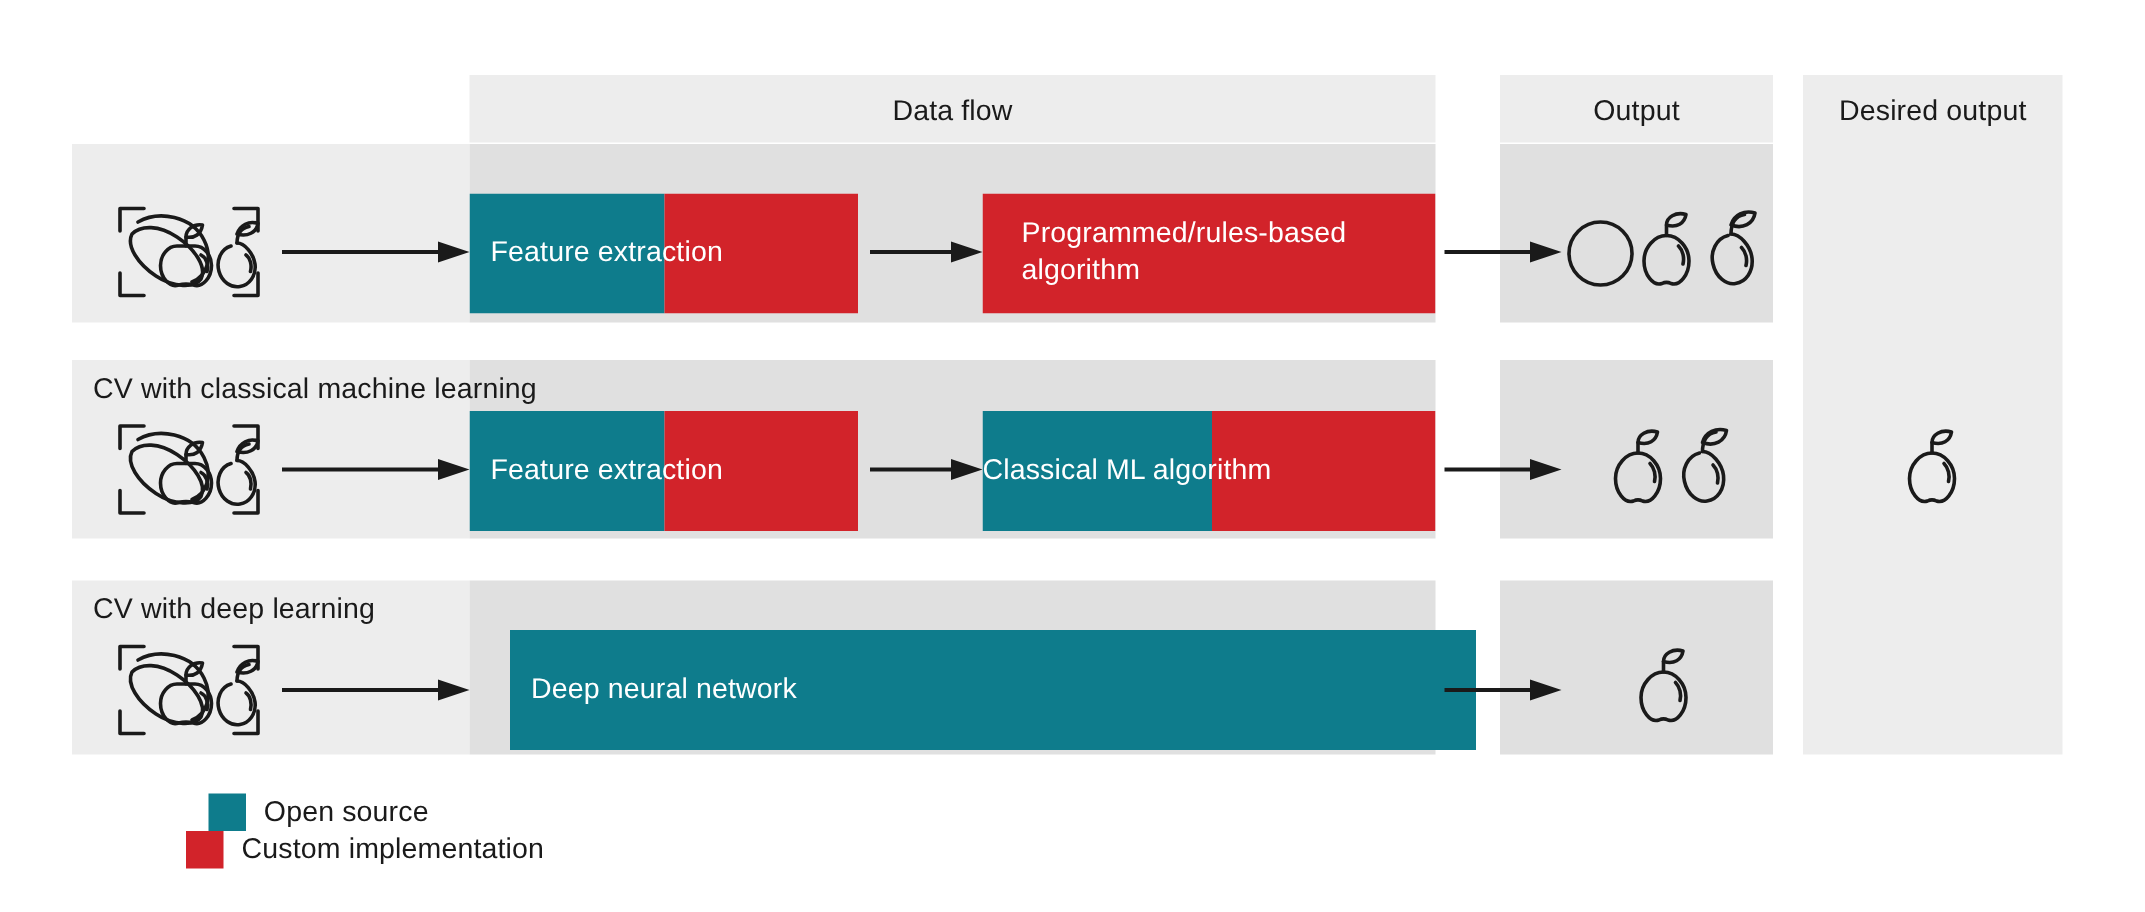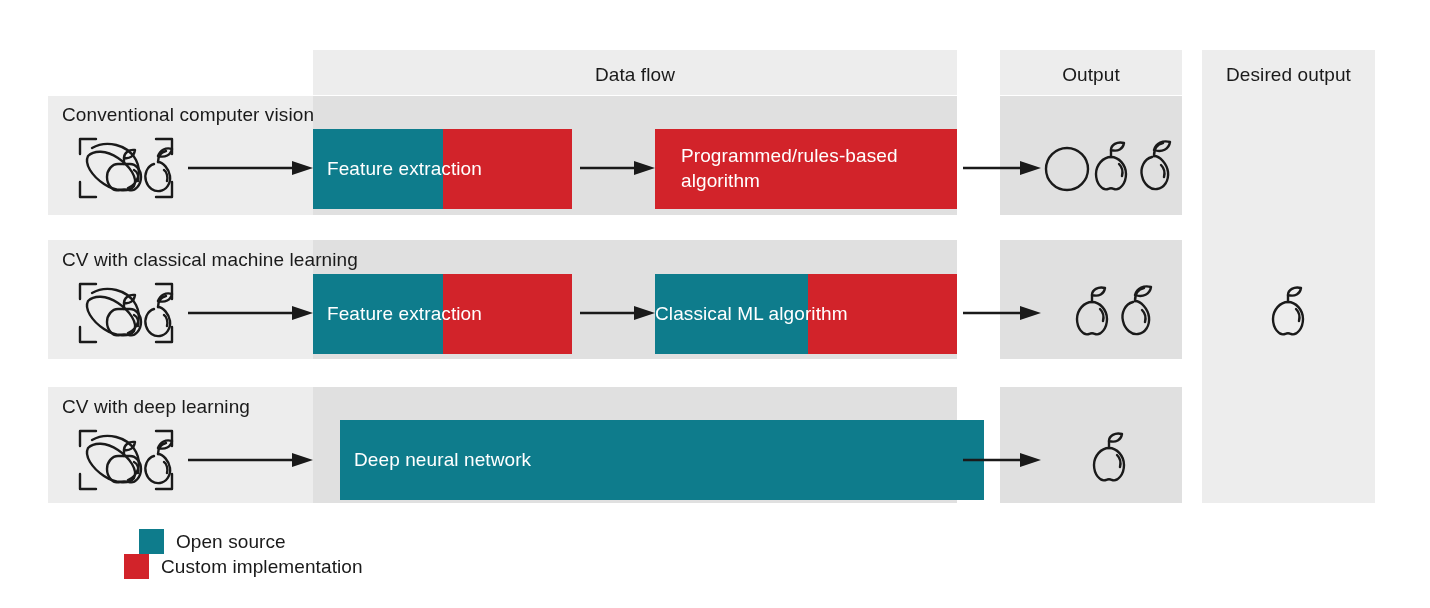--- a/index.html
+++ b/index.html
@@ -119,21 +119,20 @@
   <div class="col-band" style="left:1202px; top:50px; width:173px; height:453px;"></div>
 
   <div class="col-header" style="left:313px; top:64px; width:644px;">Data flow</div>
   <div class="col-header" style="left:1000px; top:64px; width:182px;">Output</div>
   <div class="col-header" style="left:1202px; top:64px; width:173px;">Desired output</div>
 
   <div class="row-band" style="left:48px; top:96px; width:265px; height:119px;"></div>
   <div class="row-band-dark" style="left:313px; top:96px; width:644px; height:119px;"></div>
   <div class="row-band-dark" style="left:1000px; top:96px; width:182px; height:119px;"></div>
 
-  <div class="row-label" style="left:62px; top:104px;">Conventional computer vision</div>
 
   <div class="icon-wrap" style="left:66px; top:134px;">
     <svg width="120" height="68" viewBox="0 0 120 68">
       <g fill="none" stroke="#1a1a1a" stroke-width="2.4" stroke-linecap="round" stroke-linejoin="round">
         <polyline points="14,20 14,5 30,5"></polyline>
         <polyline points="106,20 106,5 90,5"></polyline>
         <polyline points="14,48 14,63 30,63"></polyline>
         <polyline points="106,48 106,63 90,63"></polyline>
         <path d="M22,22 C28,16 40,16 52,24 C64,32 72,44 68,52 C64,58 50,58 38,50 C26,42 18,30 22,22 Z"></path>
         <path d="M26,14 C40,6 62,10 70,26 C76,38 72,50 62,54"></path>

